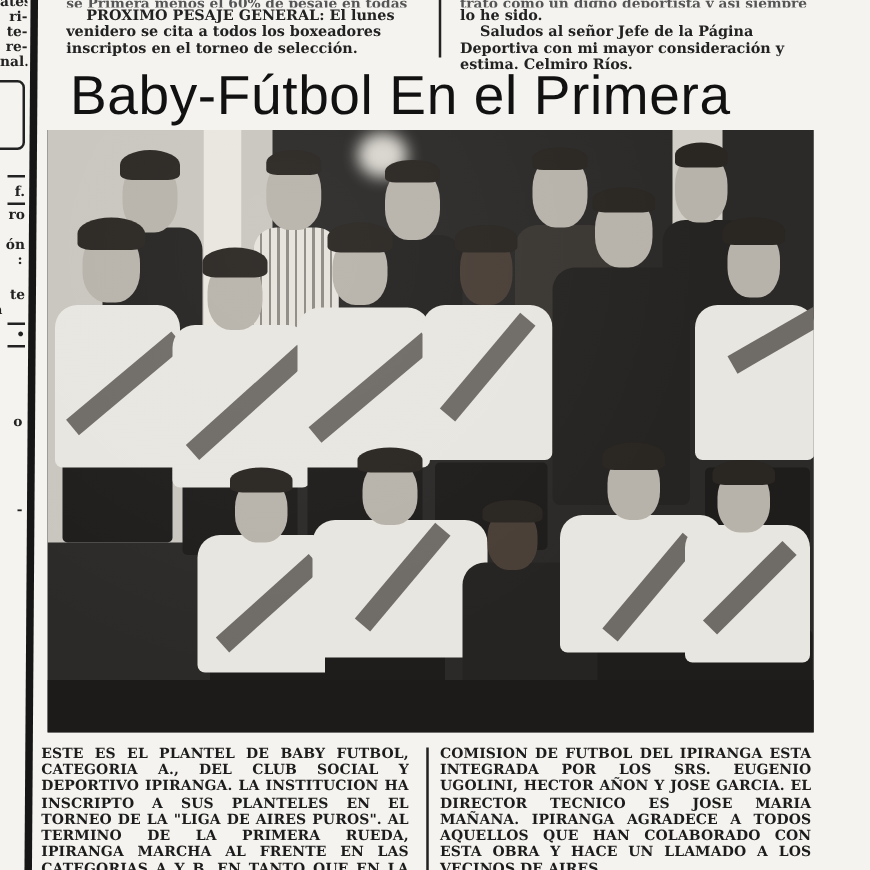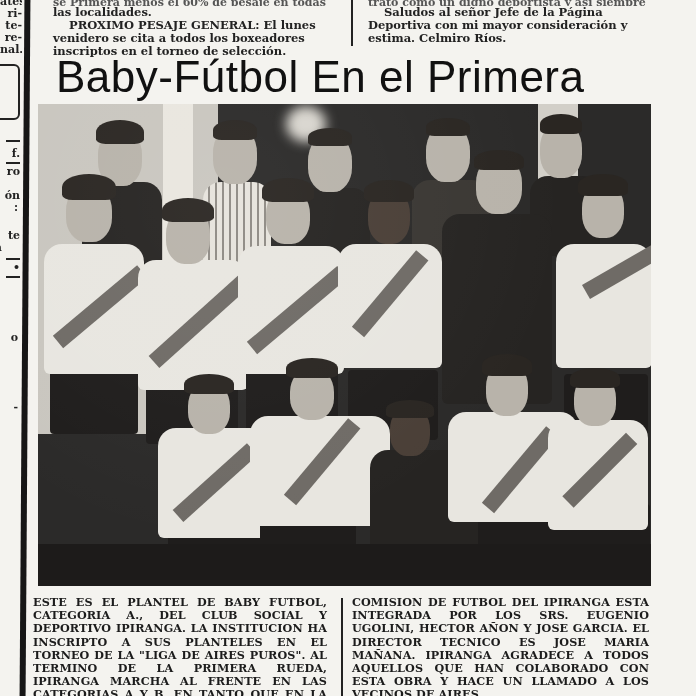--- a/index.html
+++ b/index.html
@@ -91,26 +91,26 @@
   <div class="rule" style="top:258px"></div>
   <span class="frag" style="position:absolute;right:2px;top:262px">•</span>
   <div class="rule" style="top:276px"></div>
   <span class="frag" style="position:absolute;right:4px;top:332px">o</span>
   <span class="frag" style="position:absolute;right:4px;top:402px">-</span>
 </div>
 <div class="fold-rule"></div>
 
 <div class="top-col" id="top-col-left">
   <p class="cut-line">se Primera menos el 60% de pesaje en todas</p>
-  <p>las localidades.</p>
   <p class="indent">PROXIMO PESAJE GENERAL: El lunes venidero se cita a todos los boxeadores inscriptos en el torneo de selección.</p>
 </div>
 <div class="col-divider-top"></div>
 <div class="top-col" id="top-col-right">
   <p class="cut-line">trato como un digno deportista y así siempre</p>
+  <p>lo he sido.</p>
   <p class="indent">Saludos al señor Jefe de la Página Deportiva con mi mayor consideración y estima. Celmiro Ríos.</p>
 </div>
 
 <h1 class="headline" style="margin:0;font-weight:normal;">Baby-Fútbol En el Primera</h1>
 
 <div class="photo" title="Team photo: Baby Fútbol Category A squad of Club Social y Deportivo Ipiranga with coaches">
   <div class="bg-wall"></div>
   <div class="bg-door"></div>
   <div class="bg-light"></div>
   <div class="bg-right-panel"></div>

